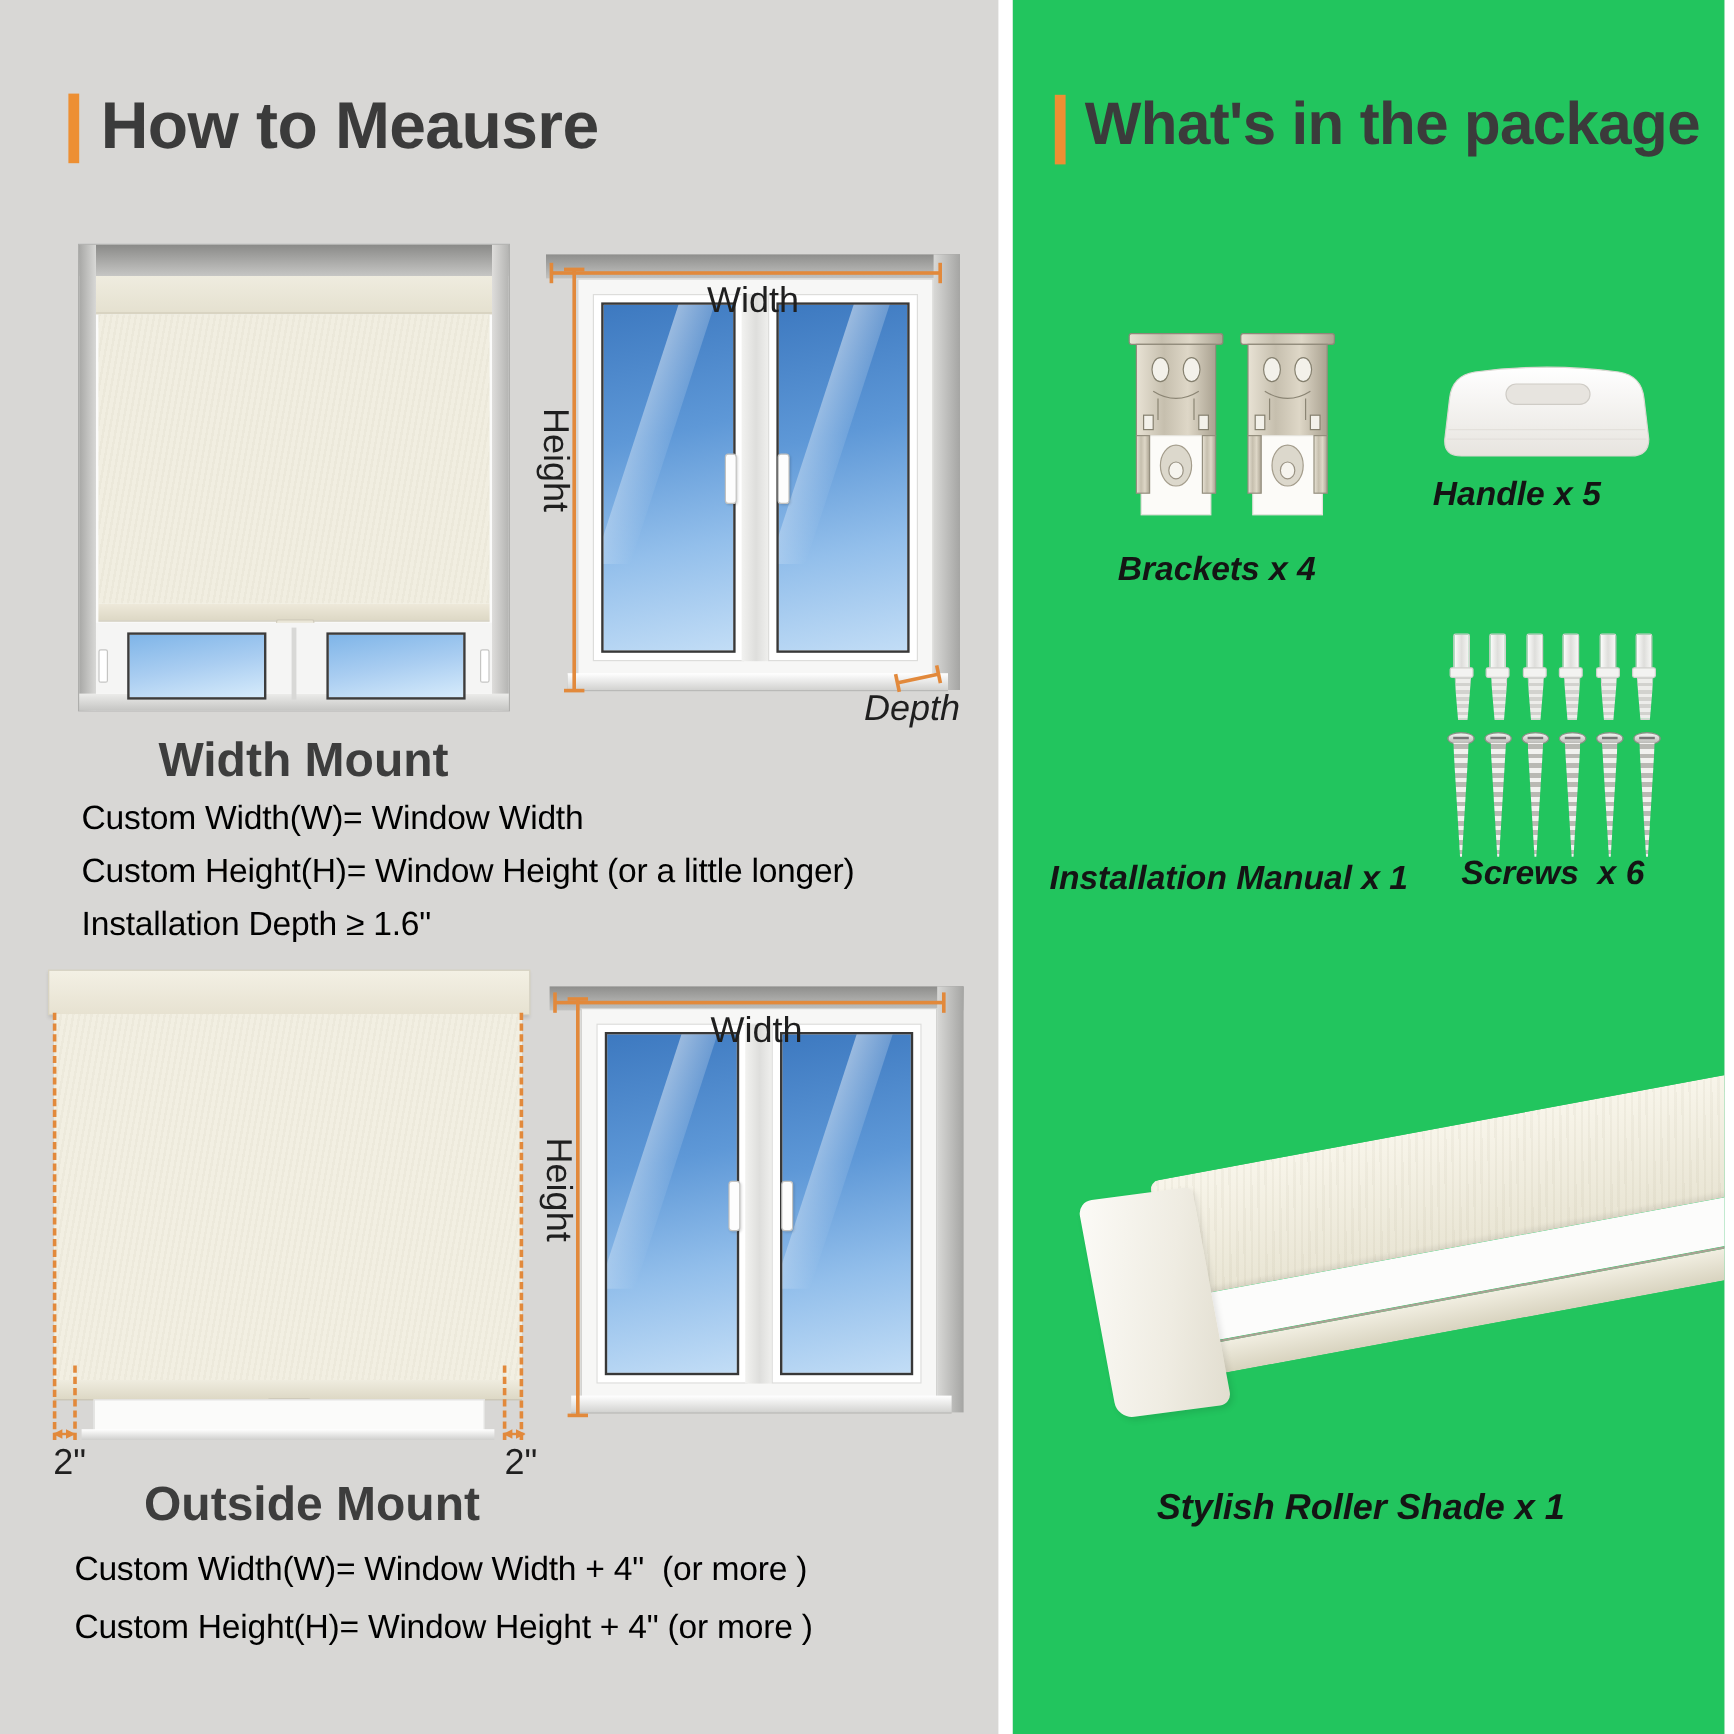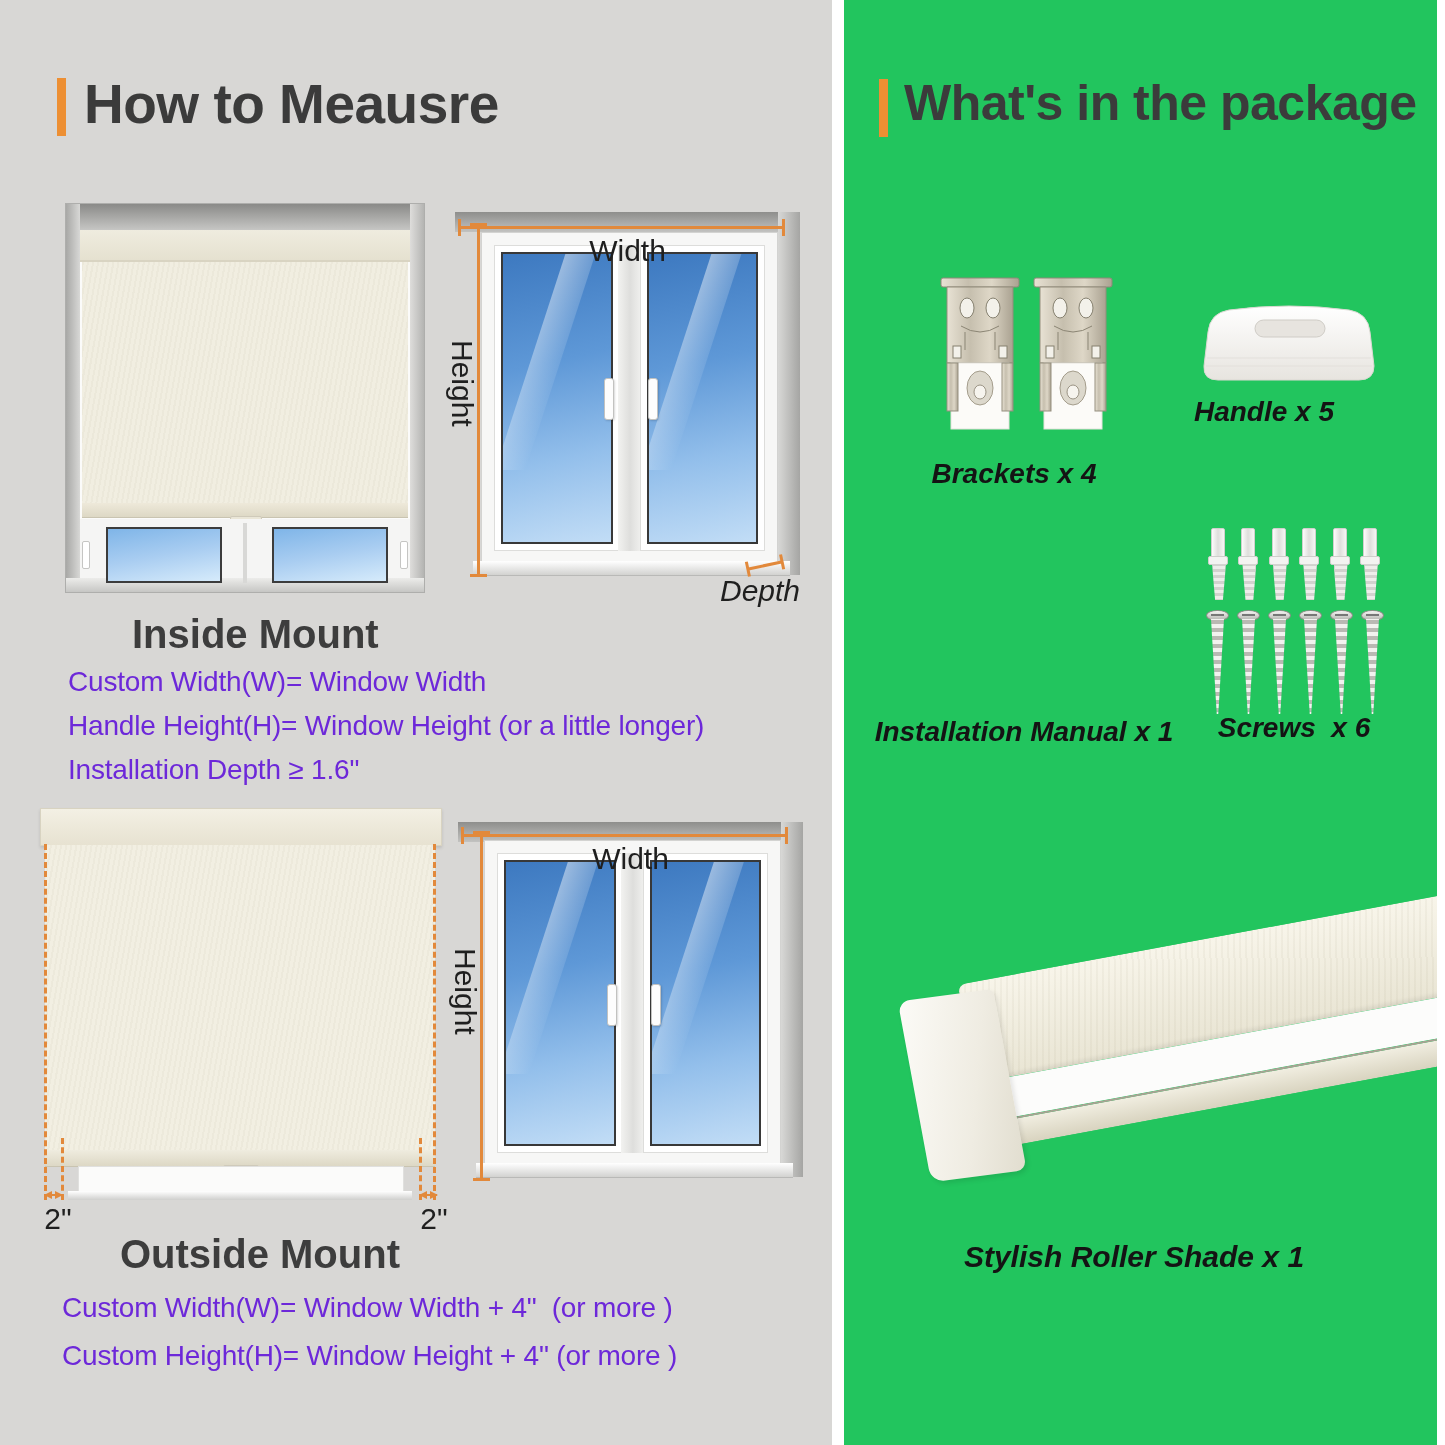--- a/index.html
+++ b/index.html
@@ -9,21 +9,21 @@
 
   
   .left-panel{position:absolute;left:0;top:0;width:832px;height:1445px;background:#d8d7d5;}
   .divider{position:absolute;left:832px;top:0;width:12px;height:1445px;background:#ffffff;}
   .right-panel{position:absolute;left:844px;top:0;width:601px;height:1445px;background:#22c55e;}
 
   
   .accent-bar{position:absolute;width:9px;height:58px;background:#ED8F33;}
   .big-title{position:absolute;font-size:55px;font-weight:bold;color:#3b3b3b;letter-spacing:-0.5px;white-space:nowrap;}
   .mount-title{position:absolute;font-size:40px;font-weight:bold;color:#3d3d3d;white-space:nowrap;}
-  .body-line{position:absolute;font-size:28px;color:#6d28d9;white-space:pre;letter-spacing:-0.2px;}
+  .body-line{position:absolute;font-size:28px;color:#000000;white-space:pre;letter-spacing:-0.2px;}
 
   
   .dgA{position:absolute;left:65px;top:203px;width:358px;height:388px;border:1px solid #aeaeac;background:#fbfbfa;}
   .dgA .wall-top{position:absolute;left:0;top:0;right:0;height:26px;background:linear-gradient(#8a8a88,#c6c6c4);}
   .dgA .wall-left{position:absolute;left:0;top:0;bottom:0;width:14px;background:linear-gradient(90deg,#a8a8a6,#d8d8d6);}
   .dgA .wall-right{position:absolute;right:0;top:0;bottom:0;width:14px;background:linear-gradient(270deg,#b4b4b2,#dedddb);}
   .dgA .wall-bottom{position:absolute;left:0;bottom:0;right:0;height:14px;background:linear-gradient(#ececea,#c6c6c4);}
   .dgA .inner{position:absolute;left:14px;top:26px;right:14px;bottom:14px;background:#fbfbfa;}
   .cassetteA{position:absolute;left:0;top:0;right:0;height:30px;background:linear-gradient(#efecdf,#e5e1d0);border-bottom:2px solid #d9d4c2;}
   .fabricA{position:absolute;left:2px;top:32px;right:2px;height:241px;
@@ -168,23 +168,23 @@
       </div>
       <div class="sill" style="top:349px;"></div>
       <div class="arrW" style="left:4px;right:16px;top:14px;"></div>
       <div class="lblW" style="top:22px;">Width</div>
       <div class="arrH" style="left:22px;top:12px;height:352px;"></div>
       <div class="lblH" style="left:-10px;top:128px;">Height</div>
       <div class="arrD" style="left:292px;top:352px;"></div>
       <div class="lblD" style="left:255px;top:362px;width:100px;font-style:italic;">Depth</div>
     </div>
 
-    <div class="mount-title" style="left:132px;top:612px;">Inside Mount</div>
+    <div class="mount-title" style="left:132px;top:612px;">Width Mount</div>
     <div class="body-line" style="left:68px;top:666px;">Custom Width(W)= Window Width</div>
-    <div class="body-line" style="left:68px;top:710px;">Handle Height(H)= Window Height (or a little longer)</div>
+    <div class="body-line" style="left:68px;top:710px;">Custom Height(H)= Window Height (or a little longer)</div>
     <div class="body-line" style="left:68px;top:754px;">Installation Depth ≥ 1.6"</div>
 
     <div class="dgC">
       <div class="cassetteC"></div>
       <div class="fabricC"></div>
       <div class="barC"></div>
       <div class="tabC"></div>
       <div class="winC"></div>
       <div class="sillC"></div>
       <div class="dashV" style="left:4px;top:38px;height:356px;"></div>

